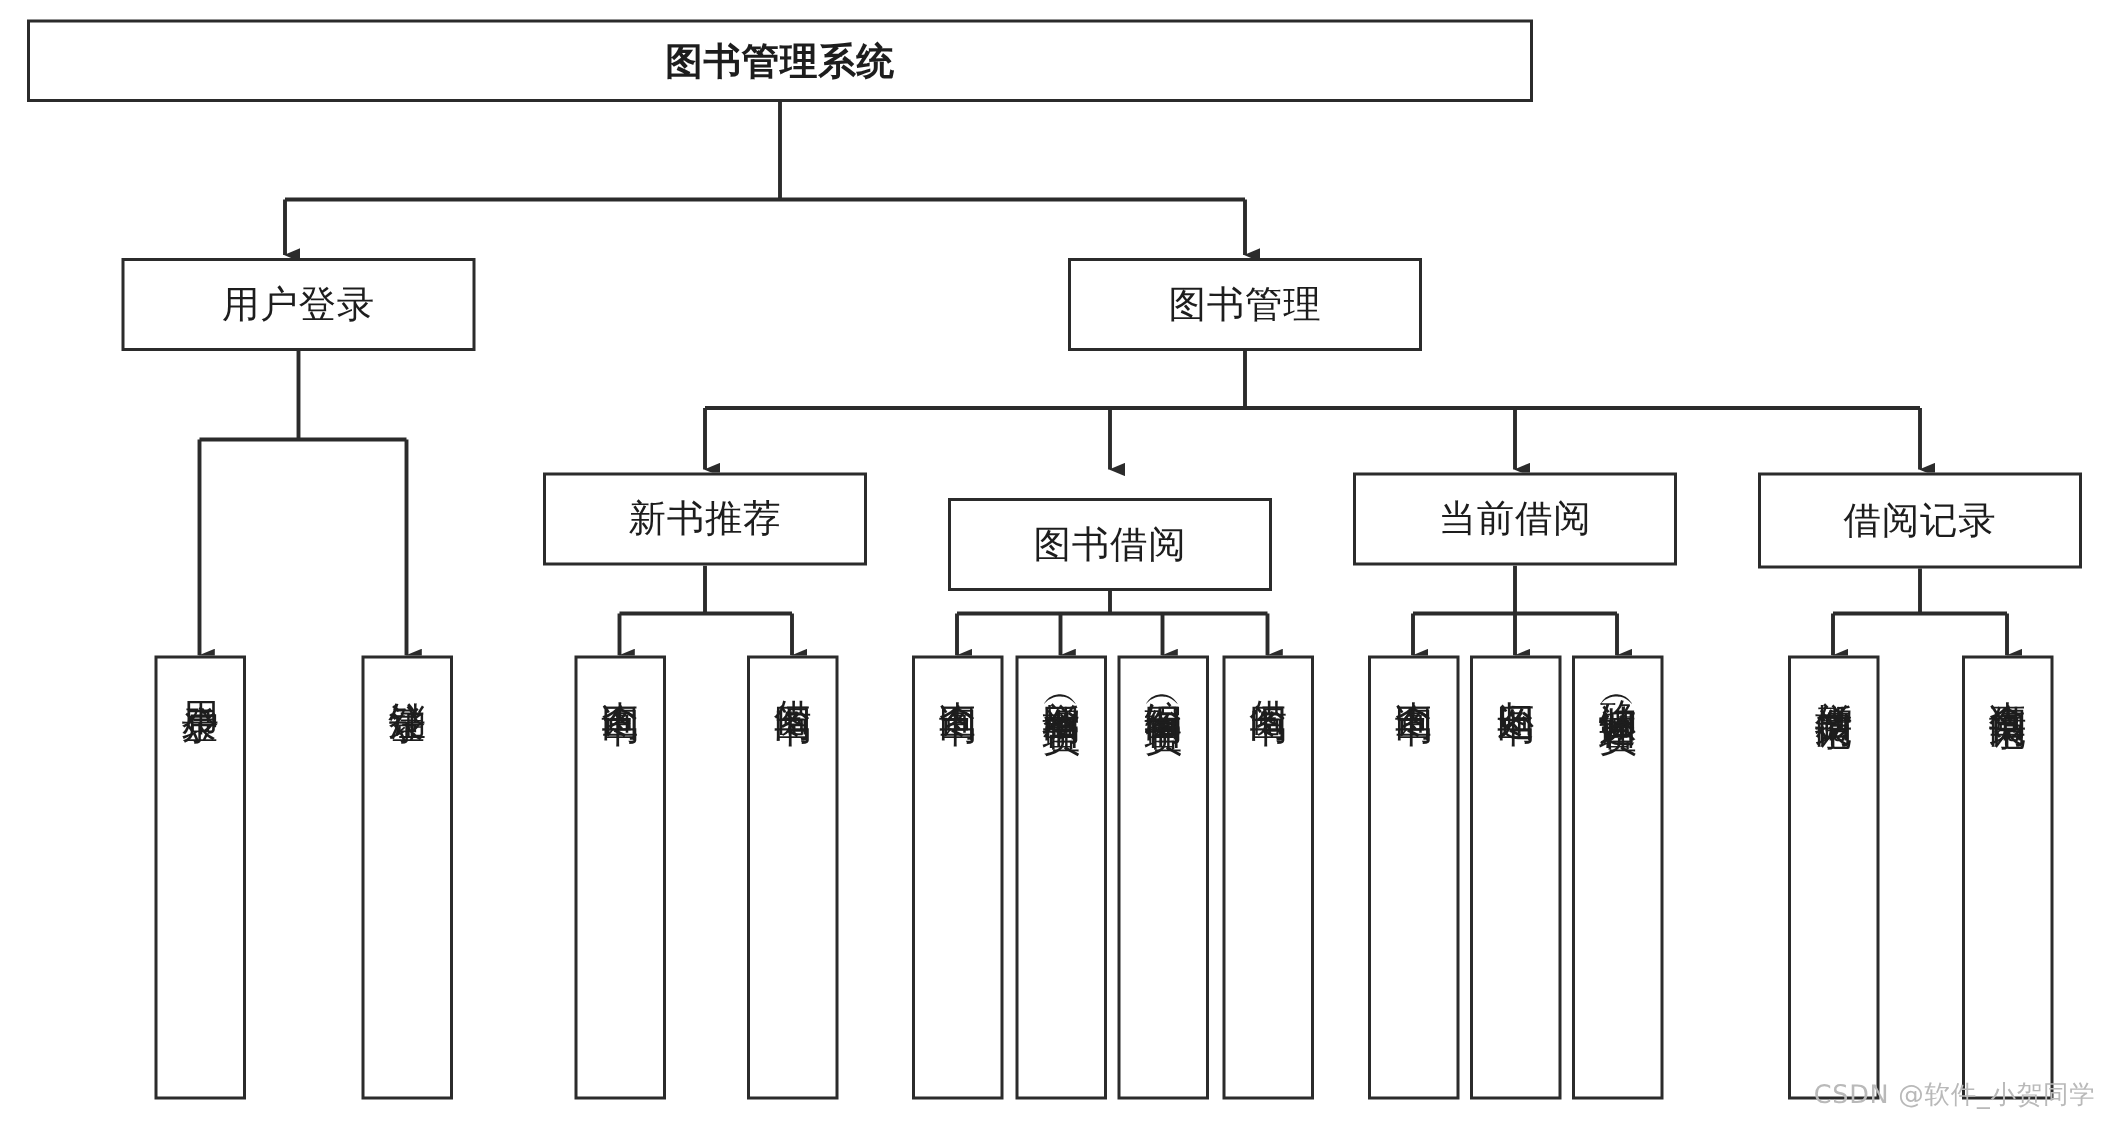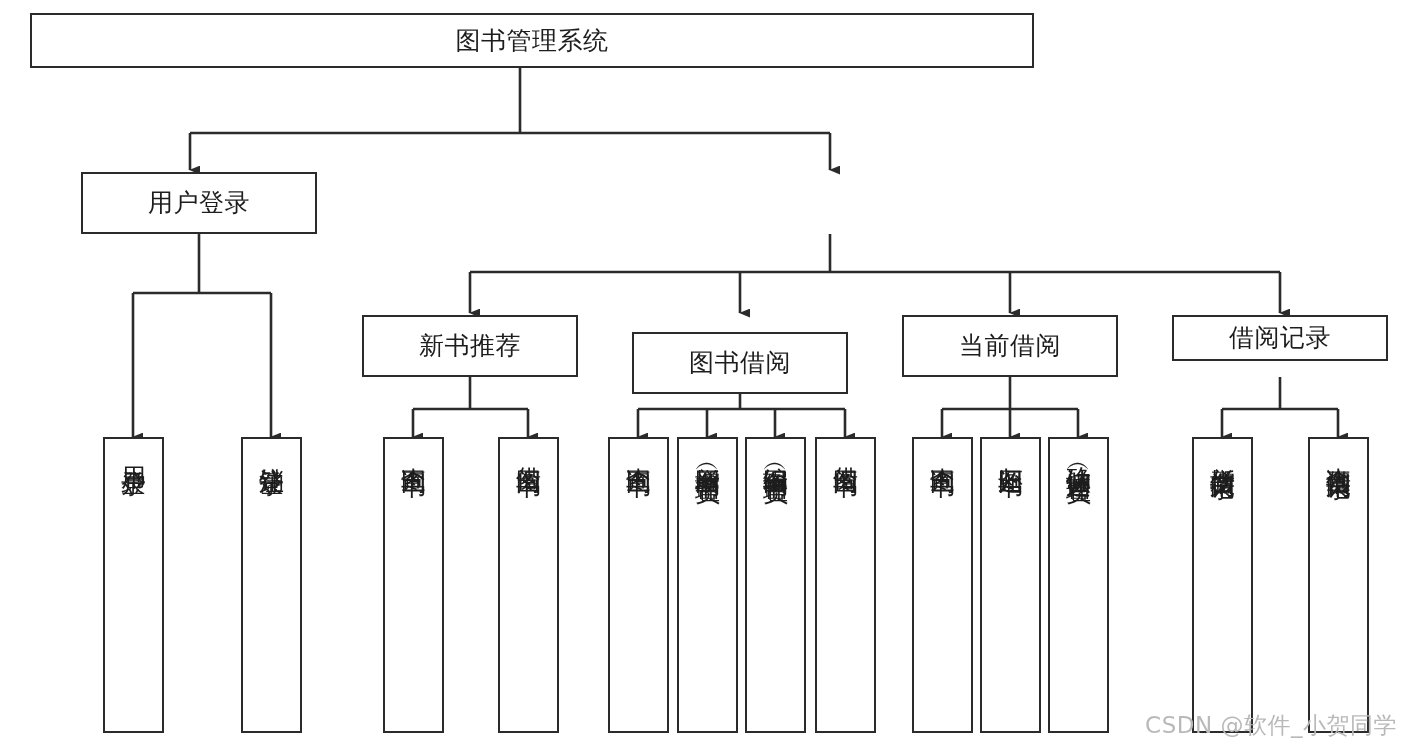--- a/index.html
+++ b/index.html
@@ -57,21 +57,21 @@
     text-orientation: upright;
     font-size: 25px;
     letter-spacing: 2px;
     line-height: 1;
     max-height: 100%;
   }
   .watermark {
     position: absolute;
     right: 8px;
     bottom: 6px;
-    font-size: 23px;
+    font-size: 17px;
     color: #b9b9b9;
     letter-spacing: 0.5px;
     white-space: nowrap;
     z-index: 5;
     margin-top: 16px;
   }
 </style>
 </head>
 <body>
 
@@ -120,38 +120,41 @@
       <path d="M1010,409 L1010,437" marker-end="url(#arw)"></path>
       <path d="M1078,409 L1078,437" marker-end="url(#arw)"></path>
 
       <path d="M1280,377 L1280,409"></path>
       <path d="M1222,409 L1338,409"></path>
       <path d="M1222,409 L1222,437" marker-end="url(#arw)"></path>
       <path d="M1338,409 L1338,437" marker-end="url(#arw)"></path>
     </g>
   </svg>
 
-  <div class="node root" style="left:30px; top:13px; width:1004px; height:55px;">
+  <div class="node root" style="left:18px; top:13px; width:1004px; height:55px;font-weight:bold;">
     <span class="lbl">图书管理系统</span>
   </div>
 
   <div class="node h" style="left:81px; top:172px; width:236px; height:62px;">
     <span class="lbl">用户登录</span>
   </div>
+  <div class="node h" style="left:712px; top:172px; width:236px; height:62px;">
+    <span class="lbl">图书管理</span>
+  </div>
 
   <div class="node h" style="left:362px; top:315px; width:216px; height:62px;justify-content:center;">
     <span class="lbl">新书推荐</span>
   </div>
   <div class="node h" style="left:632px; top:315px; width:216px; height:62px;margin-top:17px;">
     <span class="lbl">图书借阅</span>
   </div>
   <div class="node h" style="left:902px; top:315px; width:216px; height:62px;justify-content:center;">
     <span class="lbl">当前借阅</span>
   </div>
-  <div class="node h" style="left:1172px; top:315px; width:216px; height:46px;">
+  <div class="node h" style="left:1172px; top:315px; width:216px; height:64px;">
     <span class="lbl">借阅记录</span>
   </div>
 
   <div class="node v" style="left:103px; top:437px; width:61px; height:296px;">
     <span class="lbl">用户登录</span>
   </div>
   <div class="node v" style="left:241px; top:437px; width:61px; height:296px;">
     <span class="lbl">注销登录</span>
   </div>
 

